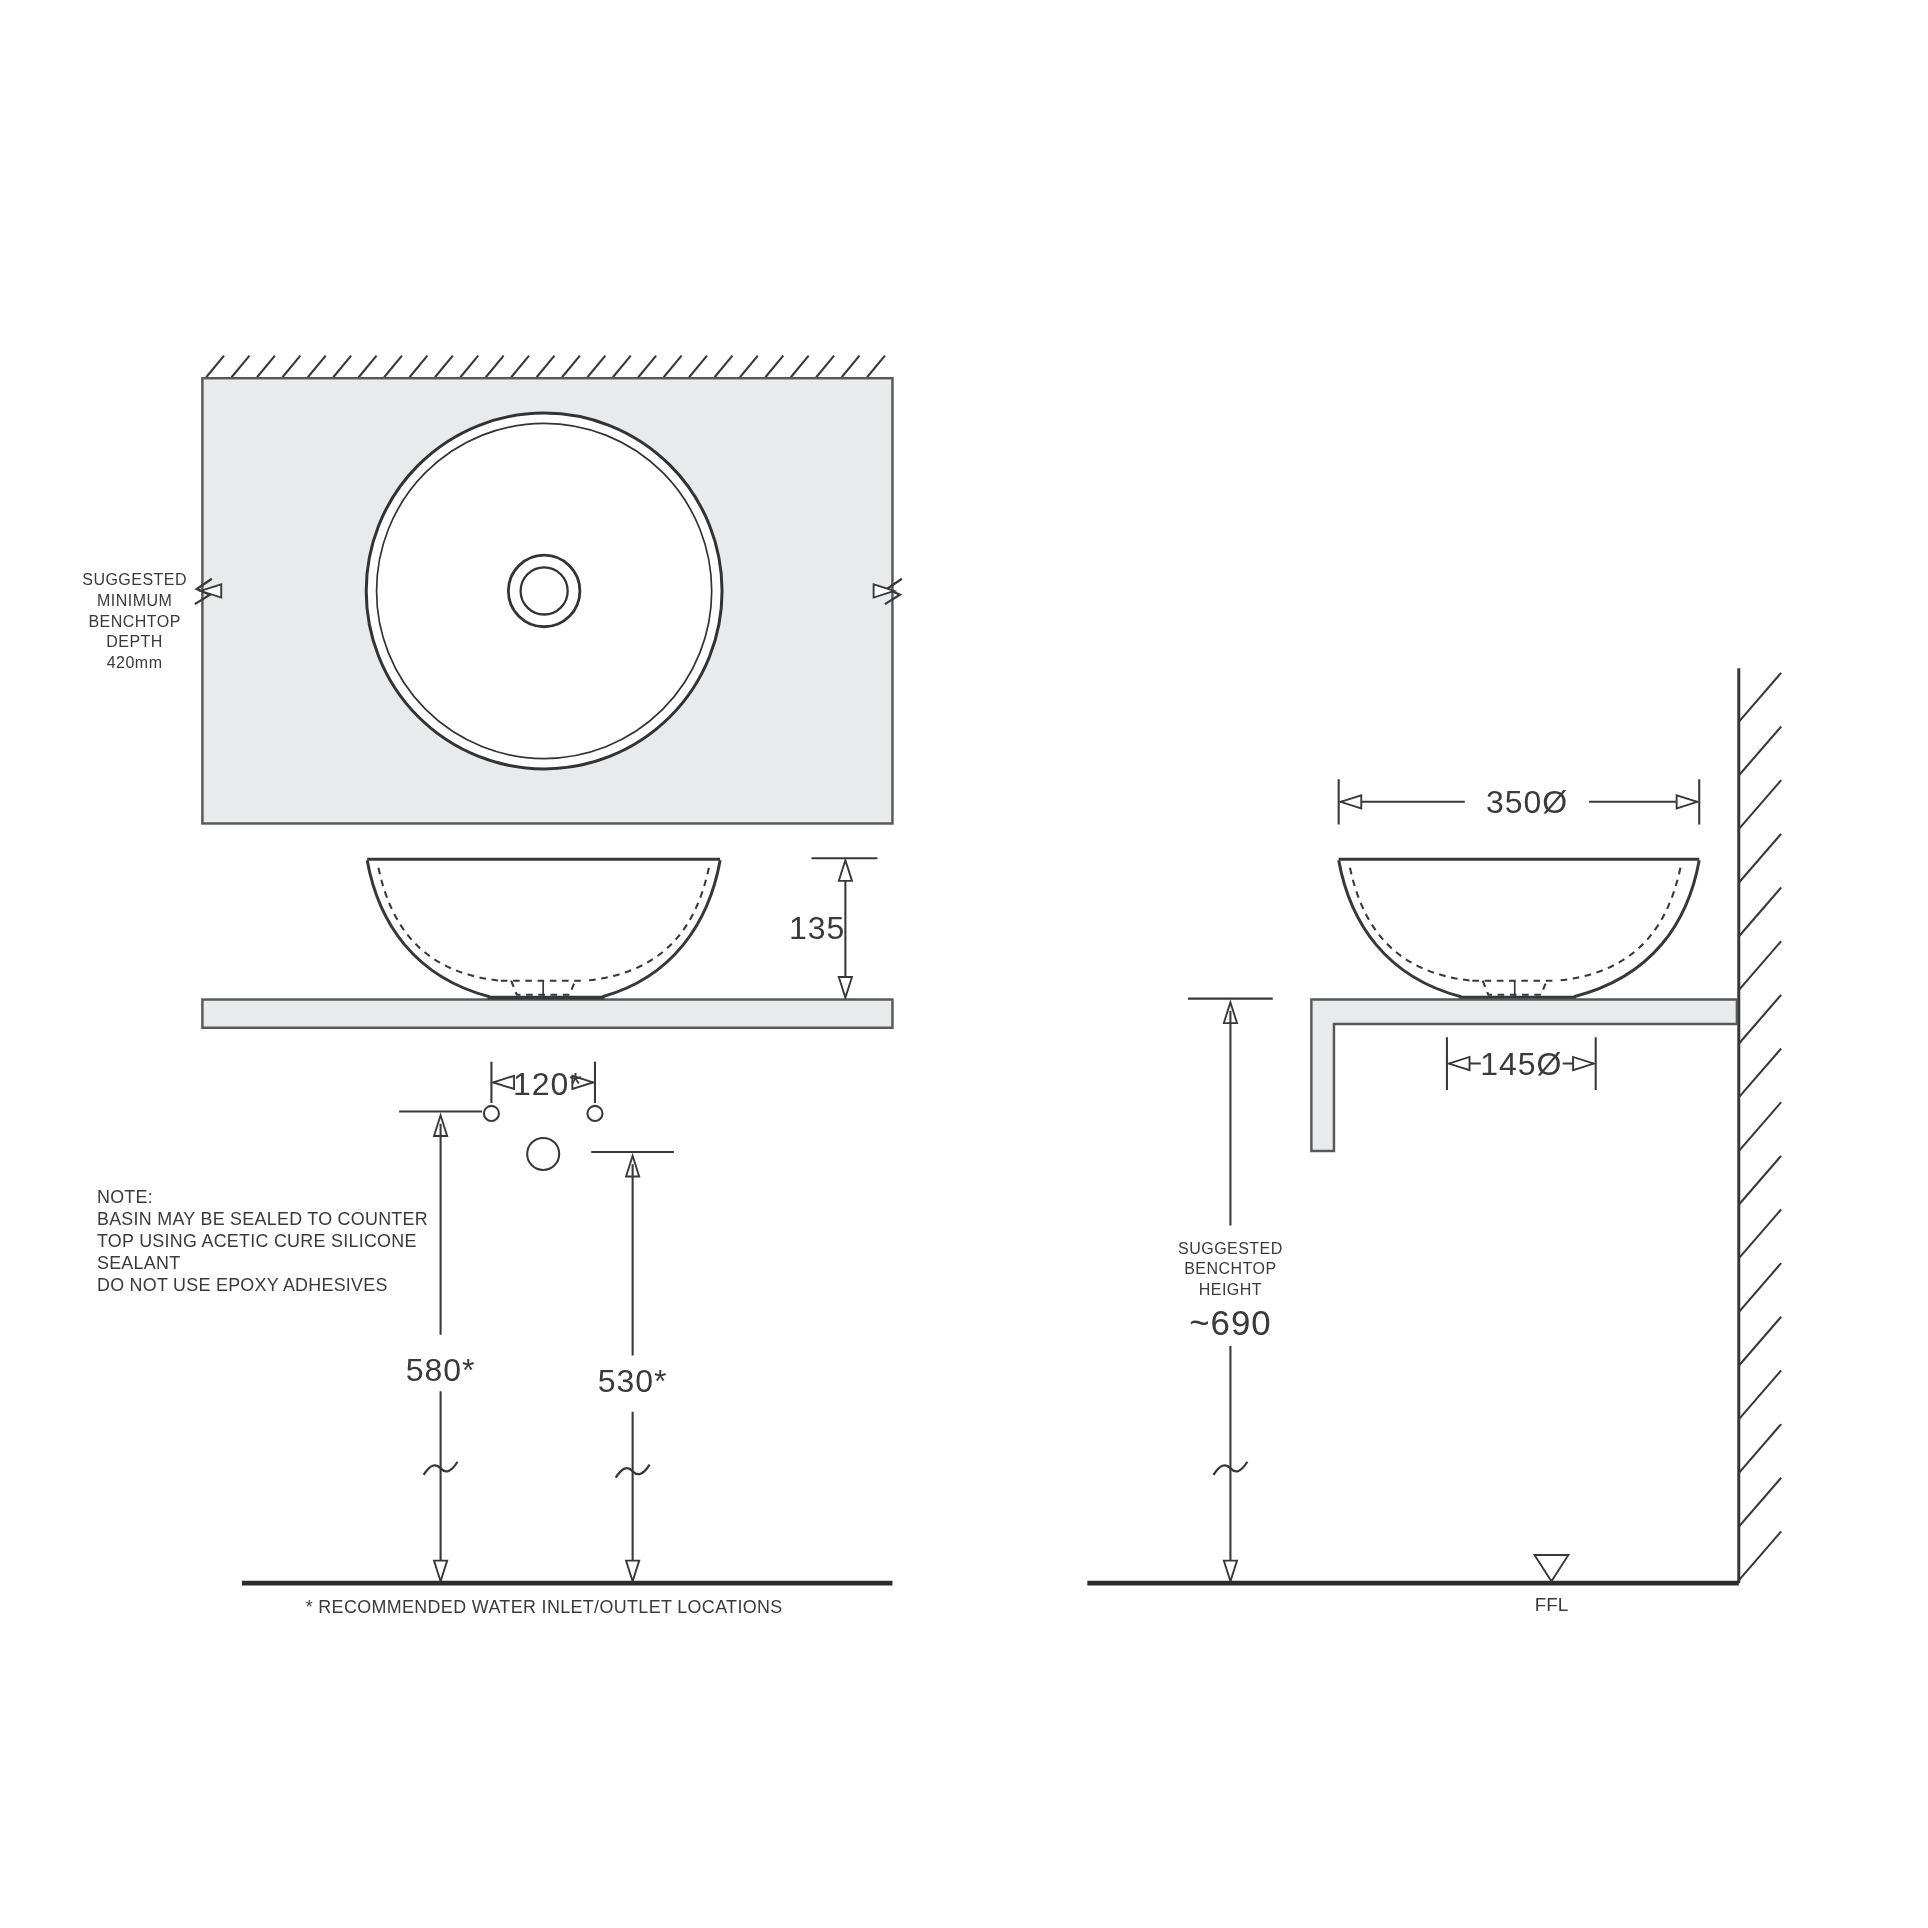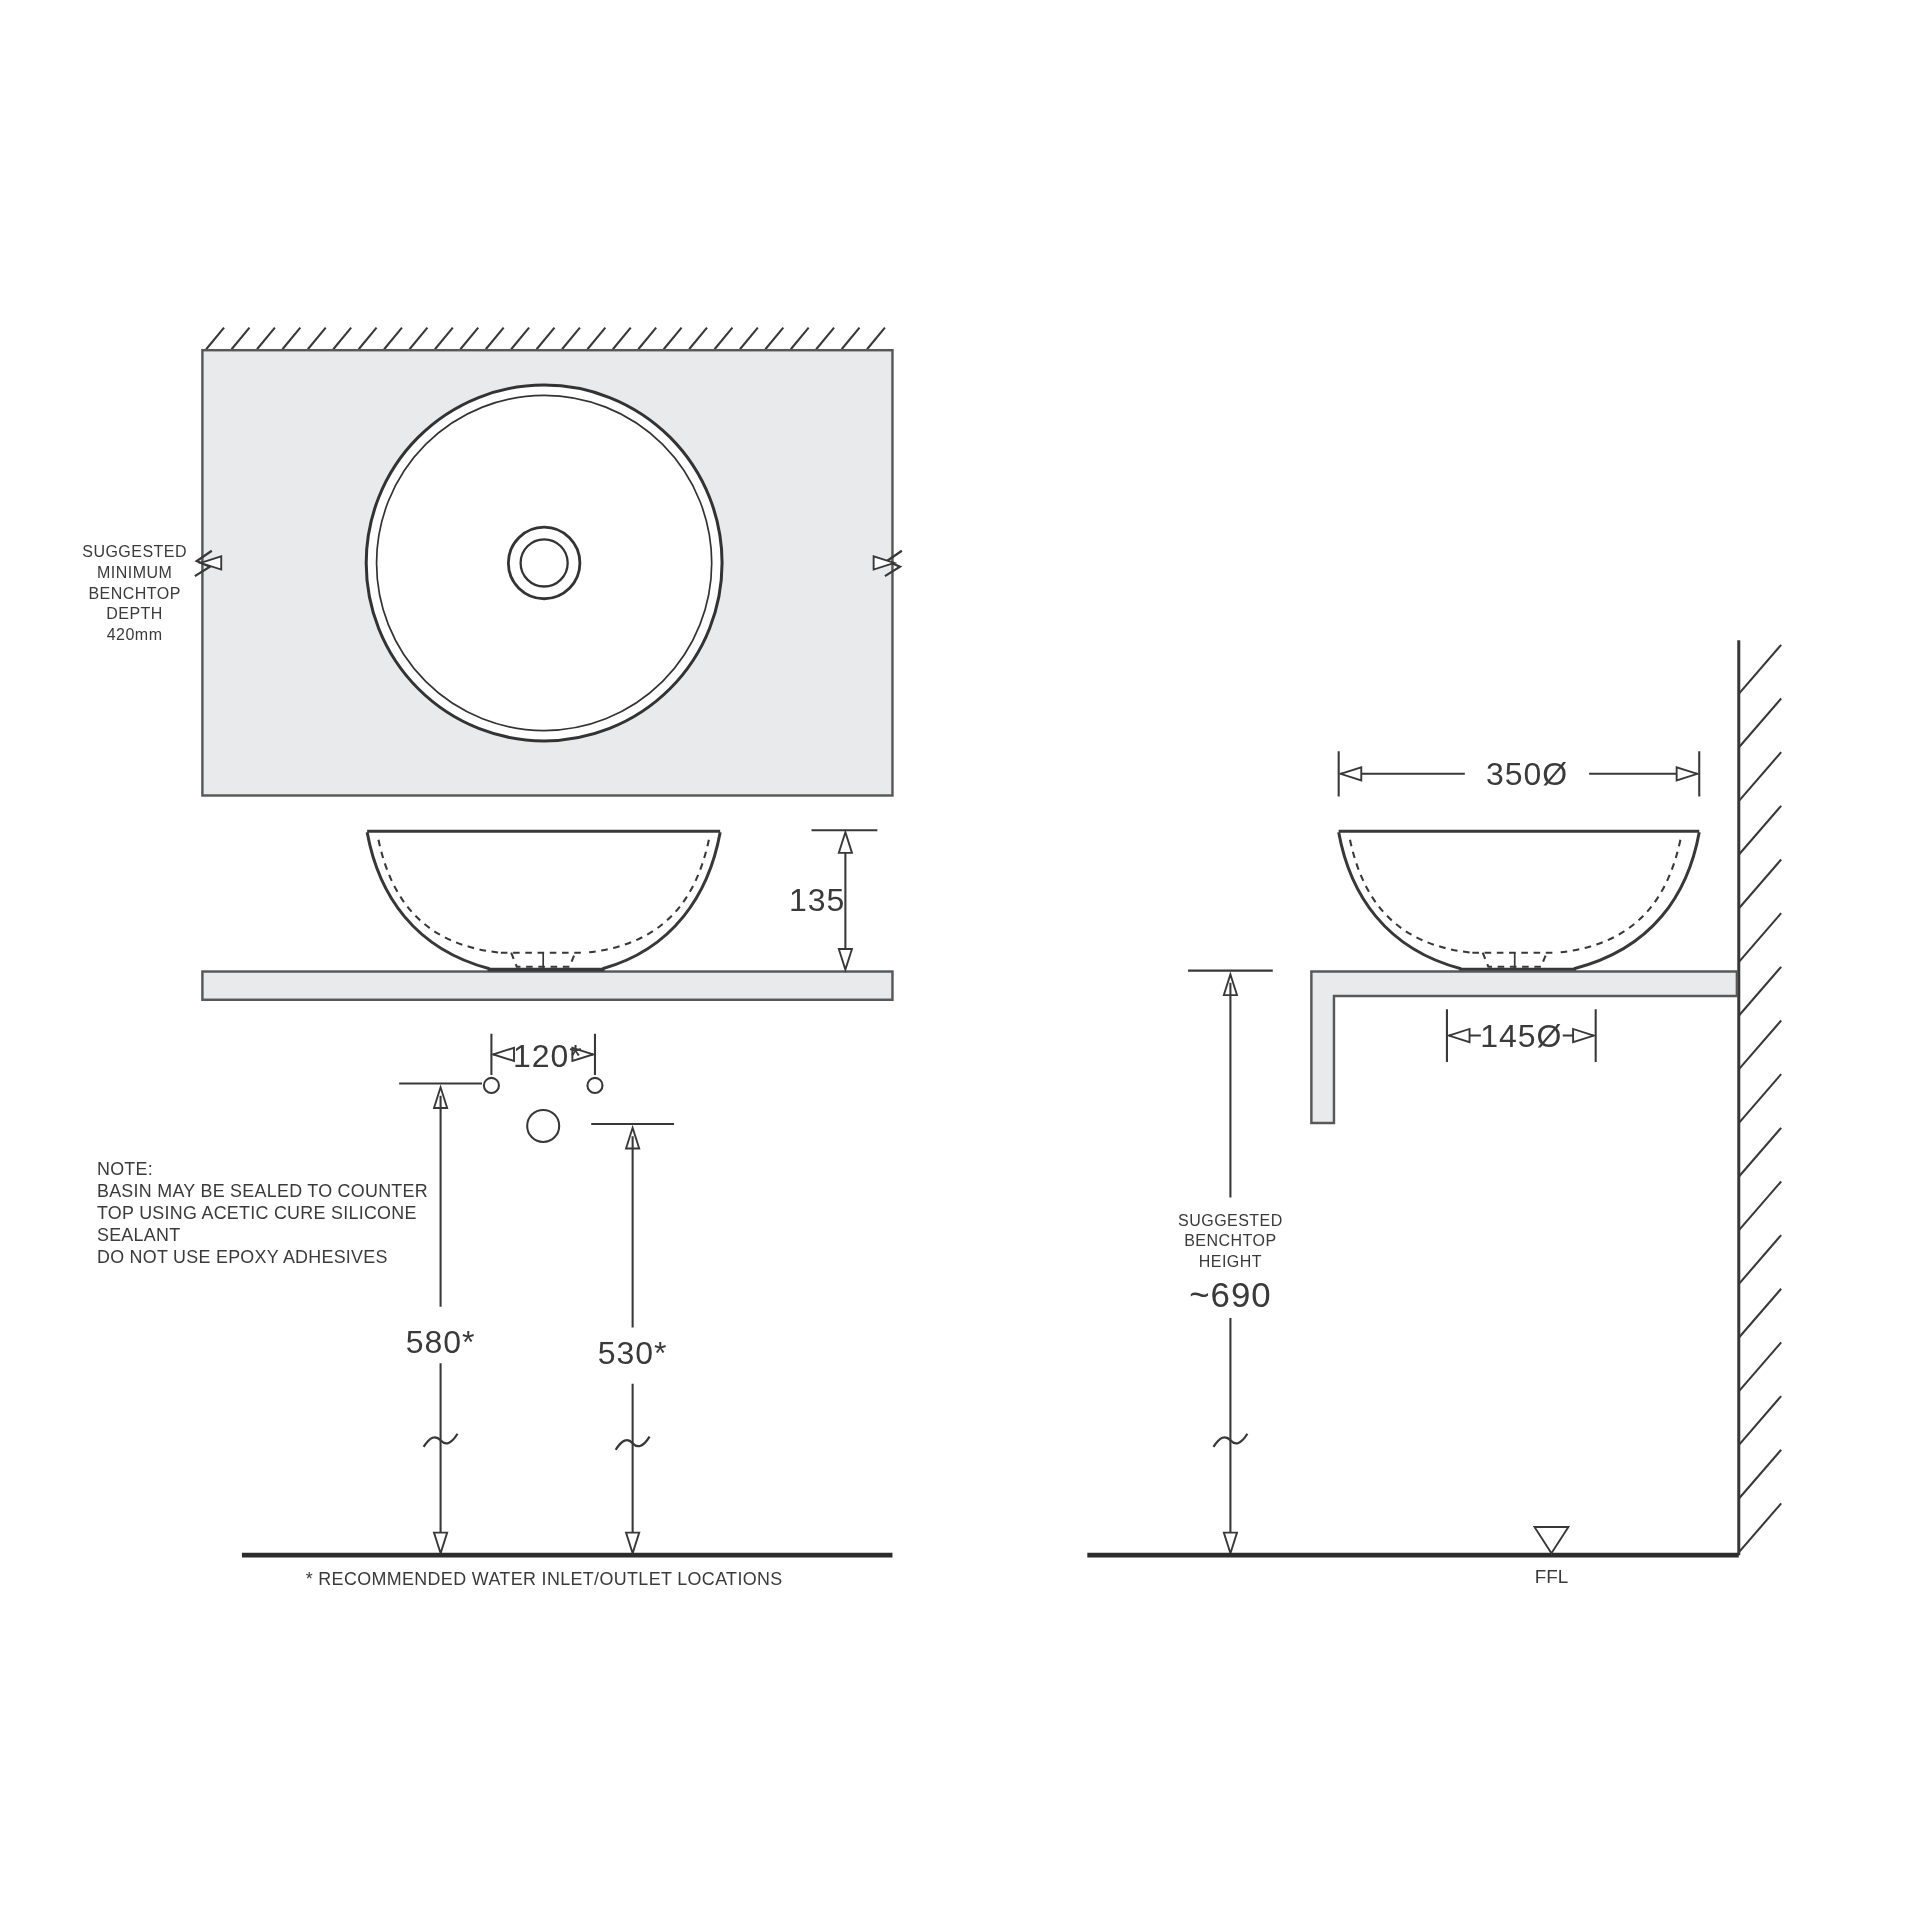--- a/index.html
+++ b/index.html
@@ -1,16 +1,16 @@
 <!DOCTYPE html>
 <html style="font-size:15px"><head>
 <meta charset="utf-8">
 <style>
   html,body{margin:0;padding:0;background:#ffffff;}
-  .canvas{position:relative;width:1928px;height:1616px;background:#ffffff;overflow:hidden;}
+  .canvas{position:relative;width:1928px;height:1616px;background:#ffffff;overflow:hidden;margin-top:28px;}
   svg{display:block;}
   text{font-family:"Liberation Sans","DejaVu Sans",sans-serif;fill:#3a3a3a;}
   .dim{font-size:34px;letter-spacing:1px;}
   .small{font-size:17px;letter-spacing:.5px;}
   .note{font-size:19px;letter-spacing:.3px;}
   .foot{font-size:19px;letter-spacing:.4px;}
   .big{font-size:37px;letter-spacing:1px;}
   .ffl{font-size:20px;}
   .ln{stroke:#383838;fill:none;}
   .thin{stroke-width:1.8;}

